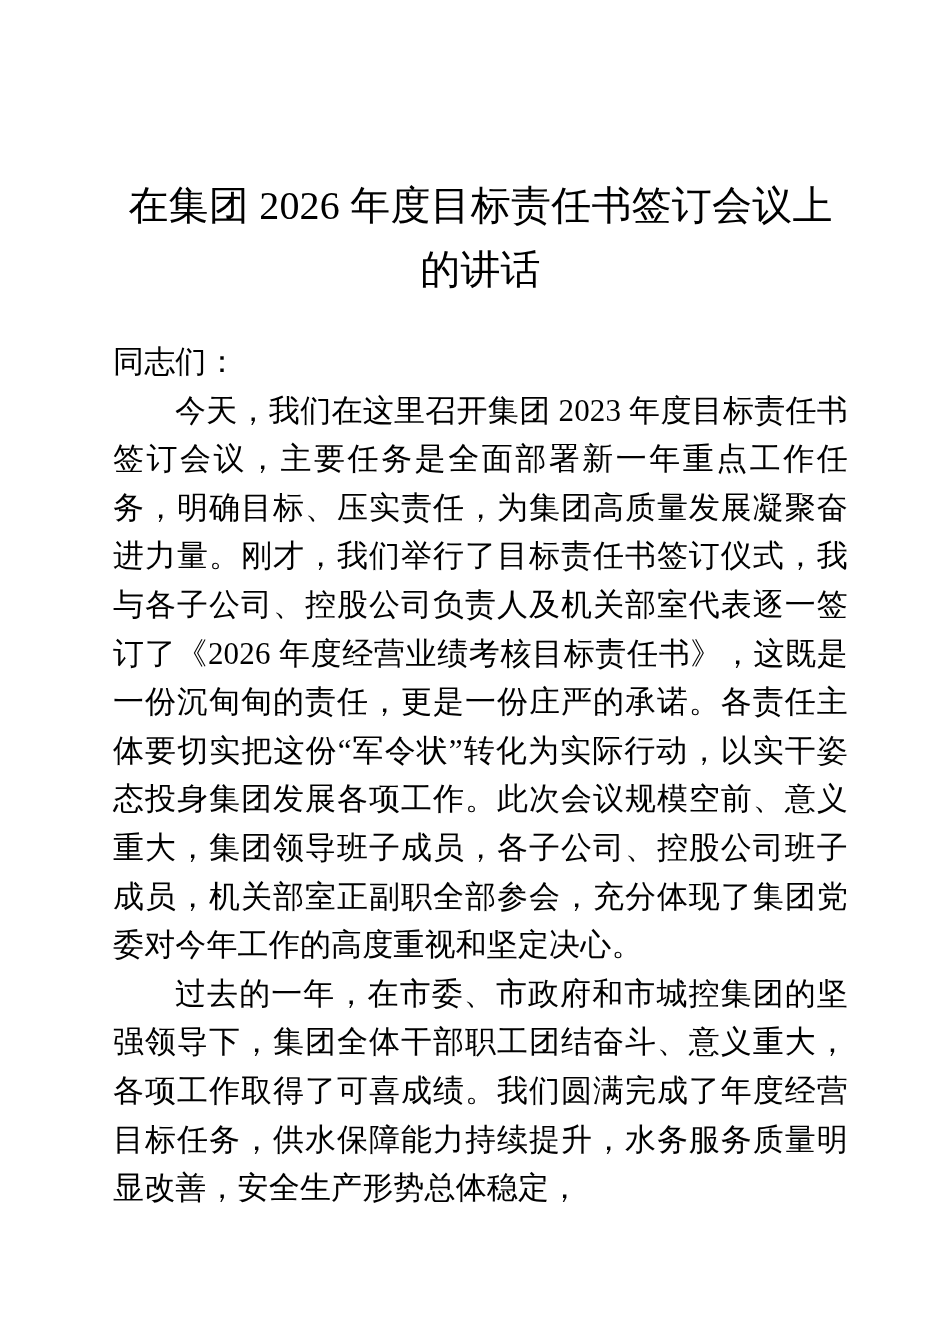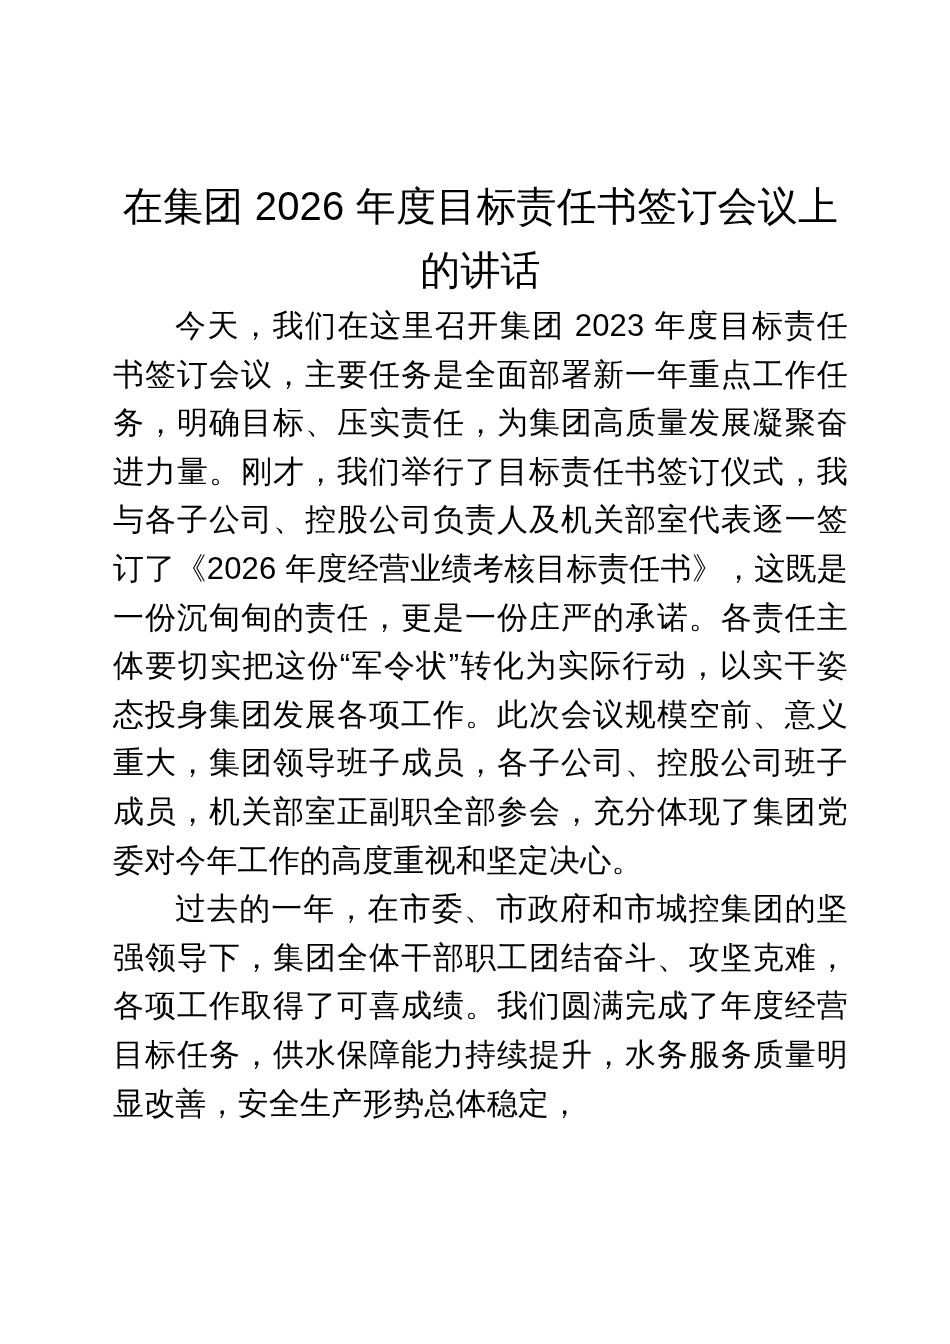--- a/index.html
+++ b/index.html
@@ -11,20 +11,21 @@
     font-family: "Liberation Sans", "DejaVu Sans", sans-serif;
     color: #000000;
   }
   .page {
     position: relative;
     width: 950px;
     height: 1208px;
     background: #ffffff;
     overflow: hidden;
     box-sizing: border-box;
+    font-family: Liberation Serif, serif;
   }
   .doc-body {
     position: absolute;
     left: 113px;
     top: 0;
     width: 735px;
   }
   .doc-title {
     margin: 0;
     padding-top: 174px;
@@ -55,19 +56,20 @@
   }
 </style>
 </head>
 <body>
 
 <div class="page">
   <div class="doc-body">
 
     <h1 class="doc-title">在集团 2026 年度目标责任书签订会议上的讲话</h1>
 
+    <p class="para salutation">同志们：</p>
 
     <p class="para indent">今天，我们在这里召开集团 2023 年度目标责任书签订会议，主要任务是全面部署新一年重点工作任务，明确目标、压实责任，为集团高质量发展凝聚奋进力量。刚才，我们举行了目标责任书签订仪式，我与各子公司、控股公司负责人及机关部室代表逐一签订了《2026 年度经营业绩考核目标责任书》，这既是一份沉甸甸的责任，更是一份庄严的承诺。各责任主体要切实把这份“军令状”转化为实际行动，以实干姿态投身集团发展各项工作。此次会议规模空前、意义重大，集团领导班子成员，各子公司、控股公司班子成员，机关部室正副职全部参会，充分体现了集团党委对今年工作的高度重视和坚定决心。</p>
 
-    <p class="para indent">过去的一年，在市委、市政府和市城控集团的坚强领导下，集团全体干部职工团结奋斗、攻坚克难，各项工作取得了可喜成绩。我们圆满完成了年度经营目标任务，供水保障能力持续提升，水务服务质量明显改善，安全生产形势总体稳定，</p>
+    <p class="para indent">过去的一年，在市委、市政府和市城控集团的坚强领导下，集团全体干部职工团结奋斗、意义重大，各项工作取得了可喜成绩。我们圆满完成了年度经营目标任务，供水保障能力持续提升，水务服务质量明显改善，安全生产形势总体稳定，</p>
 
   </div>
 </div>
 
 </body></html>

